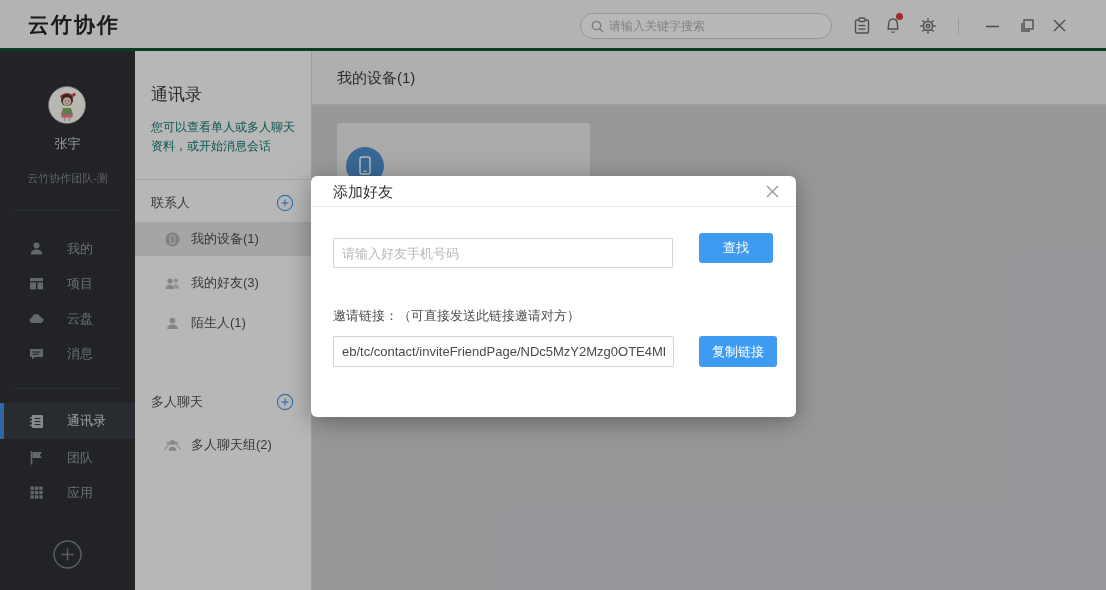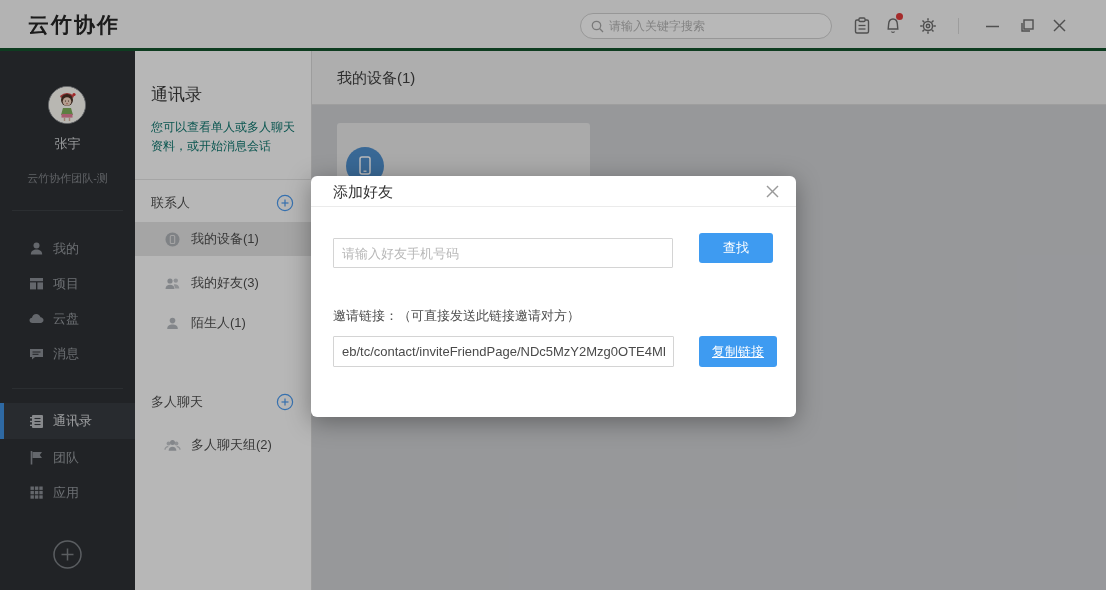--- a/index.html
+++ b/index.html
@@ -22,21 +22,21 @@
   .appbody { position:absolute; top:51px; left:0; width:1106px; height:539px; }
 
   
   .sidebar { position:absolute; left:0; top:0; width:135px; height:539px; background:#2e3135; }
   .avatar { position:absolute; left:48px; top:35px; width:38px; height:38px; border-radius:50%; overflow:hidden; background:#fcfbf7; border:1px solid #8d8f92; }
   .u-name { position:absolute; left:0; top:84px; width:135px; text-align:center; font-size:13px; color:#cfd1d4; }
   .u-team { position:absolute; left:0; top:120px; width:135px; text-align:center; font-size:11px; color:#84878c; }
   .sb-div { position:absolute; left:12px; width:111px; height:1px; background:#3c3f44; }
   .nav-item { position:absolute; left:0; width:135px; height:35px; display:flex; align-items:center; cursor:pointer; color:#94989d; font-size:13px; }
   .nav-item .nico { width:17px; height:17px; margin-left:28px; }
-  .nav-item .nlab { margin-left:8px; }
+  .nav-item .nlab { margin-left:22px; }
   .nav-item.sel { background:#383c41; border-left:4px solid #4090e0; color:#d8dadd; }
   .nav-item.sel .nico { margin-left:24px; }
   .sb-plus { position:absolute; left:52px; top:488px; width:31px; height:31px; cursor:pointer; }
 
   
   .column { position:absolute; left:135px; top:0; width:177px; height:539px; background:#fbfbfb; border-right:1px solid #d8d8d8; }
   .col-title { position:absolute; left:16px; top:32px; font-size:17px; color:#3a3a3a; }
   .col-desc { position:absolute; left:16px; top:67px; width:148px; font-size:12px; line-height:19px; color:#0f766e; }
   .col-hdiv { position:absolute; left:0; top:128px; width:177px; height:1px; background:#e3e3e3; }
   .sec-row { position:absolute; left:0; width:177px; height:32px; display:flex; align-items:center; }
@@ -59,21 +59,21 @@
   .overlay { position:absolute; inset:0; background:rgba(0,0,0,0.27); z-index:40; }
   .modal { position:absolute; left:311px; top:176px; width:485px; height:241px; background:#fff; border-radius:6px; box-shadow:0 5px 24px rgba(0,0,0,0.35); z-index:50; }
   .m-title { position:absolute; left:0; top:0; width:485px; height:31px; border-bottom:1px solid #ebebeb; line-height:31px; padding-left:22px; font-size:15px; color:#333; }
   .m-close { position:absolute; right:16px; top:8px; width:15px; height:15px; cursor:pointer; }
   .m-input { position:absolute; border:1px solid #d4d4d4; background:#fff; font-size:13px; color:#4a4a4a; padding:0 8px; outline:none; border-radius:1px; }
   .m-input::placeholder { color:#b8b8b8; }
   #phoneInput { left:22px; top:62px; width:340px; height:30px; }
   #linkInput { left:22px; top:160px; width:341px; height:31px; }
   .m-btn { position:absolute; background:#3e9bf1; color:#fff; font-size:13px; border:none; border-radius:3px; cursor:pointer; font-family:inherit; }
   #findBtn { left:388px; top:57px; width:74px; height:30px; }
-  #copyBtn { left:388px; top:160px; width:78px; height:31px;text-decoration:underline; }
+  #copyBtn { left:388px; top:160px; width:78px; height:31px; }
   .m-label { position:absolute; left:22px; top:131px; font-size:13px; color:#4f4f4f; }
 </style>
 </head>
 <body>
 
 <div class="window">
 
   <div class="topbar">
     <div class="logo">云竹协作</div>
 

